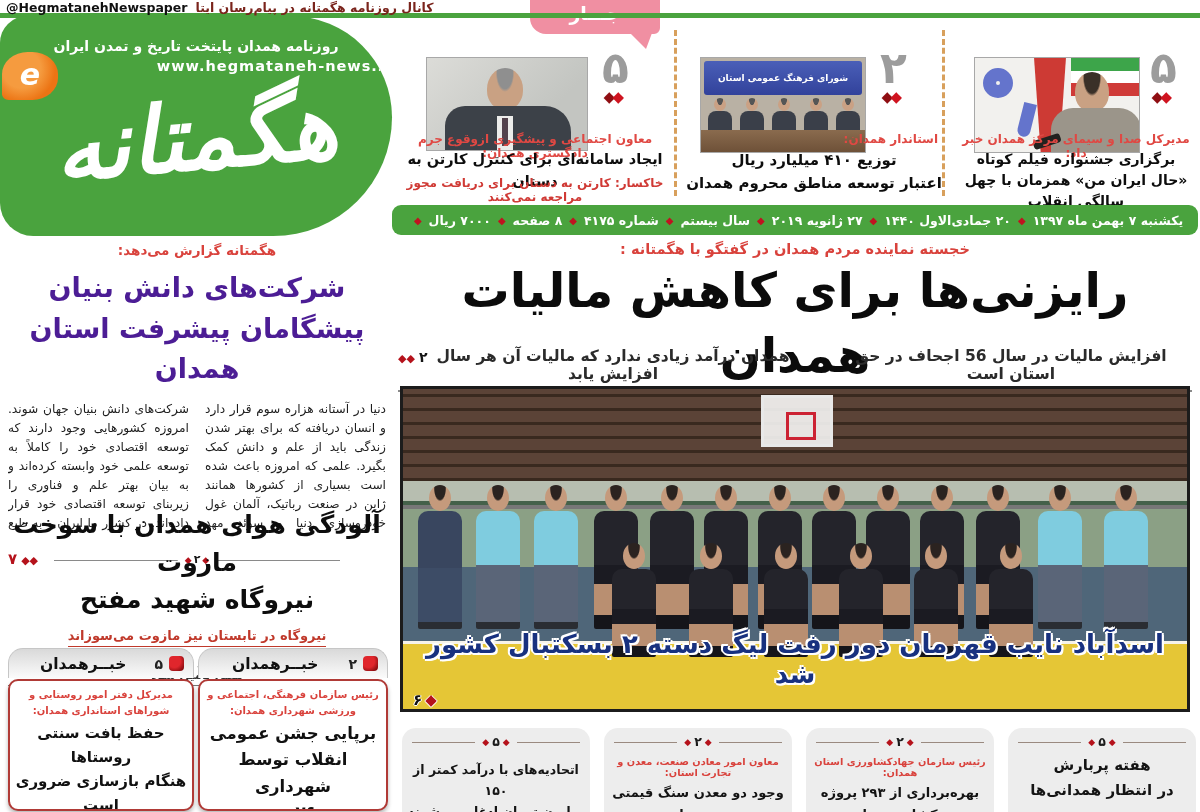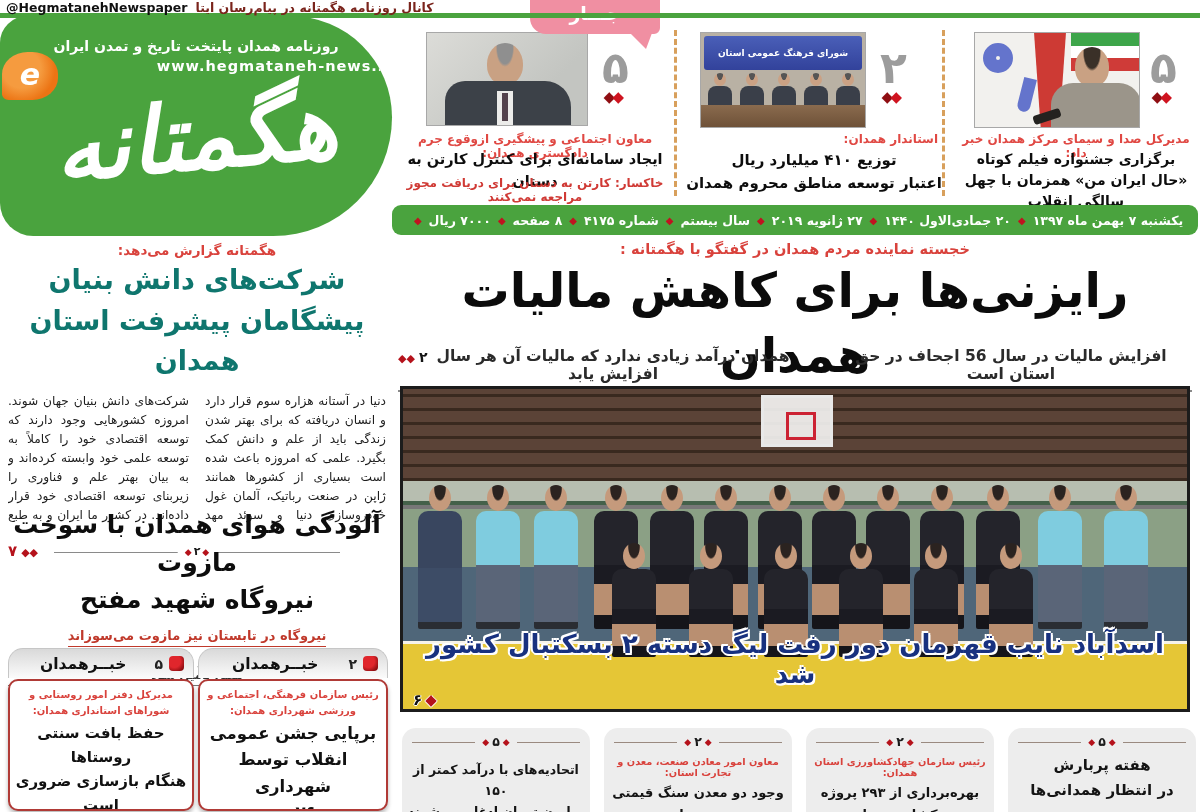--- a/index.html
+++ b/index.html
@@ -31,21 +31,21 @@
   .blob-title{position:absolute;top:58px;left:0;width:100%;text-align:center;color:#fff;
         font-size:92px;font-weight:bold;font-style:italic;line-height:1.4;transform:rotate(-5deg);
         letter-spacing:-2px;}
   .eitaa{position:absolute;left:2px;top:52px;width:56px;height:48px;z-index:6;
         background:radial-gradient(circle at 35% 35%,#f59b3f 0 40%,#ec7414 70%);
         border-radius:46% 46% 46% 12%;color:#fff;font-size:30px;font-weight:bold;font-style:italic;
         text-align:center;line-height:46px;}
 
   
   .teaser{position:absolute;top:20px;height:182px;z-index:1;}
-  .t-photo{position:absolute;border:1px solid #a8a8a8;overflow:hidden;background:#ddd;}
+  .t-photo{position:absolute;border:1px solid #a8a8a8;overflow:hidden;background:#ddd;margin-top:25px;}
   .t-numwrap{position:absolute;display:flex;flex-direction:column;align-items:center;gap:0;}
   .t-num{font-size:44px;font-weight:bold;color:#9c9c9c;line-height:1;}
   .ddia{position:relative;display:inline-block;width:24px;height:16px;}
   .ddia::before,.ddia::after{content:"◆";position:absolute;top:0;font-size:15px;line-height:15px;}
   .ddia::before{left:0;color:#8f0e12;}
   .ddia::after{left:9px;color:#cf1420;}
   .t-kicker{position:absolute;width:100%;text-align:center;color:#e04843;font-weight:bold;font-size:12px;}
   .t-head{position:absolute;width:100%;text-align:center;color:#0d0d0d;font-weight:bold;
           line-height:1.5;white-space:pre-line;}
   .t-sub{position:absolute;width:100%;text-align:center;color:#d03a35;font-weight:bold;font-size:12px;}
@@ -146,22 +146,22 @@
   .bnum{margin:0 4px;font-size:12.5px;font-weight:bold;color:#1a1a1a;line-height:1;}
   .bnum::before,.bnum::after{content:"◆";color:#b5121b;font-size:9px;margin:0 3px;vertical-align:1px;}
   .bkick{color:#d9423c;font-size:9.8px;font-weight:bold;text-align:center;margin-top:7px;padding:0 4px;}
   .bhead{font-size:13px;font-weight:bold;text-align:center;color:#141414;margin-top:4px;
            line-height:1.7;white-space:pre-line;padding:0 4px;}
   .bhead.big{font-size:15px;}
 
   
   .k-article{position:absolute;left:8px;top:242px;width:378px;}
   .k-kicker{text-align:center;color:#d9423c;font-weight:bold;font-size:13.5px;}
-  .k-head{text-align:center;font-size:27px;font-weight:bold;color:#0f766e;line-height:1.5;
-           white-space:pre-line;margin-top:2px;letter-spacing:-0.5px;}
+  .k-head{text-align:center;font-size:27px;font-weight:bold;color:#4c1d95;line-height:1.5;
+           white-space:pre-line;margin-top:10px;letter-spacing:-0.5px;}
   .k-body{margin-top:10px;font-size:12.2px;line-height:1.57;text-align:justify;columns:2;
            column-gap:16px;color:#1d1d1d;height:146px;overflow:hidden;}
   .k-foot{position:relative;height:20px;margin-top:4px;}
   .k-page{position:absolute;left:0;top:0;direction:ltr;font-size:15px;font-weight:bold;color:#b5121b;}
   .k-page::after{content:"◆◆";font-size:11px;letter-spacing:-3px;margin-left:4px;color:#b5121b;}
   .k-rule{position:absolute;left:46px;right:46px;top:10px;border-top:1px solid #8a8a8a;}
   .k-rule-label{position:absolute;top:-8px;left:50%;transform:translateX(-50%);background:#fff;
            padding:0 5px;font-size:11px;font-weight:bold;color:#1a1a1a;}
   .k-rule-label::before,.k-rule-label::after{content:"◆";color:#b5121b;font-size:9px;margin:0 2px;}
 

